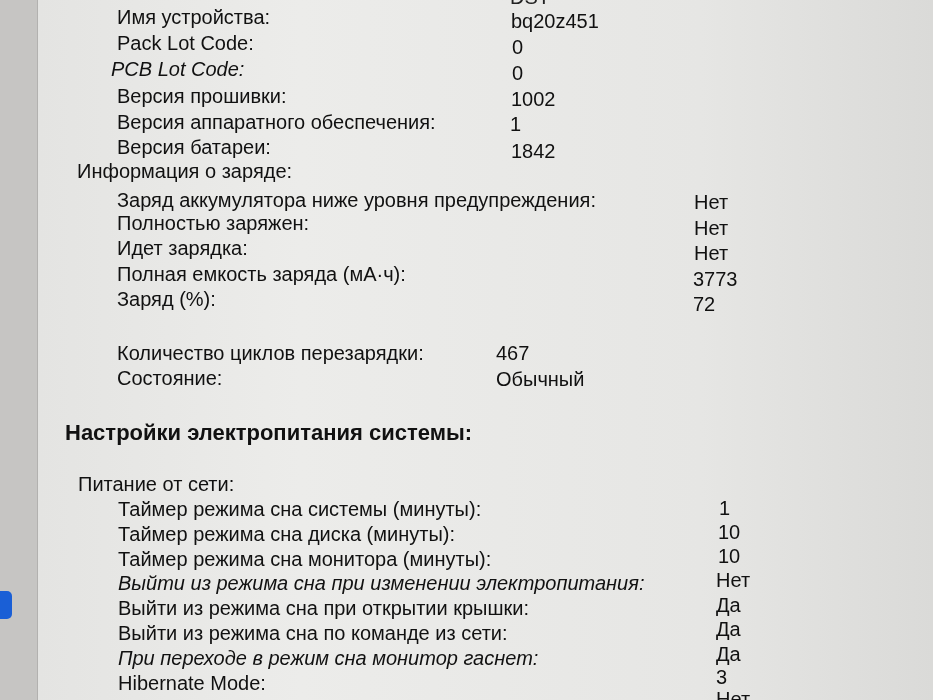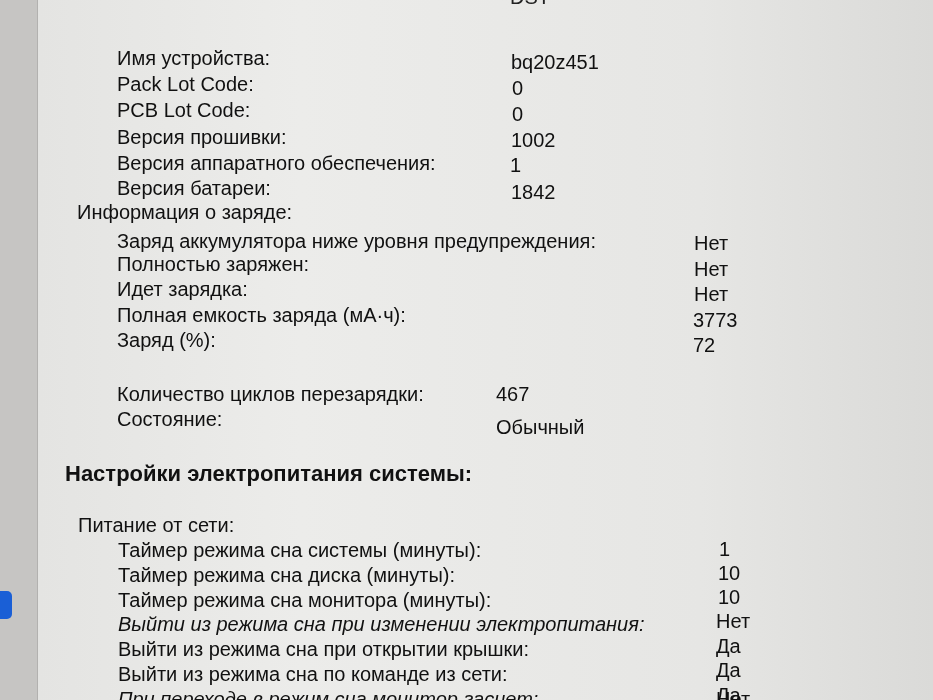--- a/index.html
+++ b/index.html
@@ -11,21 +11,21 @@
   }
   .sidebar {
     position: absolute; left: 0; top: 0; width: 37px; height: 700px;
     background: #c6c5c3; border-right: 1px solid #b2b1af;
   }
   .sidebar-selection {
     position: absolute; left: -6px; top: 591px; width: 18px; height: 28px;
     background: #1a5fd6; border-radius: 5px;
   }
   .content { position: absolute; left: 0; top: 0; width: 933px; height: 700px; padding-left: 44px; }
-  .row { position: absolute; font-size: 20px; line-height: 24px; white-space: nowrap; margin-top: 41px; }
+  .row { position: absolute; font-size: 20px; line-height: 24px; white-space: nowrap; }
   .lbl { position: absolute; white-space: nowrap; }
   .val { position: absolute; white-space: nowrap; }
   .heading { font-weight: bold; font-size: 22px; }
   .cut { position: absolute; font-size: 20px; white-space: nowrap; }
 </style>
 </head>
 <body>
 
 <div class="sidebar">
   <div class="sidebar-selection"></div>
@@ -37,21 +37,21 @@
 
   <div class="row" style="left:0; top:5px; width:933px;">
     <span class="lbl" style="left:117px;">Имя устройства:</span>
     <span class="val" style="left:511px; top:4px;">bq20z451</span>
   </div>
   <div class="row" style="left:0; top:31px; width:933px;">
     <span class="lbl" style="left:117px;">Pack Lot Code:</span>
     <span class="val" style="left:512px; top:4px;">0</span>
   </div>
   <div class="row" style="left:0; top:57px; width:933px;">
-    <span class="lbl" style="left:117px;">PCB Lot Code:</span>
+    <span class="lbl" style="left:111px;font-style:italic;">PCB Lot Code:</span>
     <span class="val" style="left:512px; top:4px;">0</span>
   </div>
   <div class="row" style="left:0; top:84px; width:933px;">
     <span class="lbl" style="left:117px;">Версия прошивки:</span>
     <span class="val" style="left:511px; top:3px;">1002</span>
   </div>
   <div class="row" style="left:0; top:110px; width:933px;">
     <span class="lbl" style="left:117px;">Версия аппаратного обеспечения:</span>
     <span class="val" style="left:510px; top:2px;">1</span>
   </div>
@@ -83,21 +83,21 @@
     <span class="val" style="left:693px; top:5px;">72</span>
   </div>
 
 
   <div class="row" style="left:0; top:341px; width:933px;">
     <span class="lbl" style="left:117px;">Количество циклов перезарядки:</span>
     <span class="val" style="left:496px;">467</span>
   </div>
   <div class="row" style="left:0; top:366px; width:933px;">
     <span class="lbl" style="left:117px;">Состояние:</span>
-    <span class="val" style="left:496px; top:8px;">Обычный</span>
+    <span class="val" style="left:496px; top:1px;">Обычный</span>
   </div>
 
   <div class="row heading" style="left:65px; top:421px;">Настройки электропитания системы:</div>
 
   <div class="row" style="left:78px; top:472px;">Питание от сети:</div>
 
   <div class="row" style="left:0; top:497px; width:933px;">
     <span class="lbl" style="left:118px;">Таймер режима сна системы (минуты):</span>
     <span class="val" style="left:719px; top:-1px;">1</span>
   </div>

